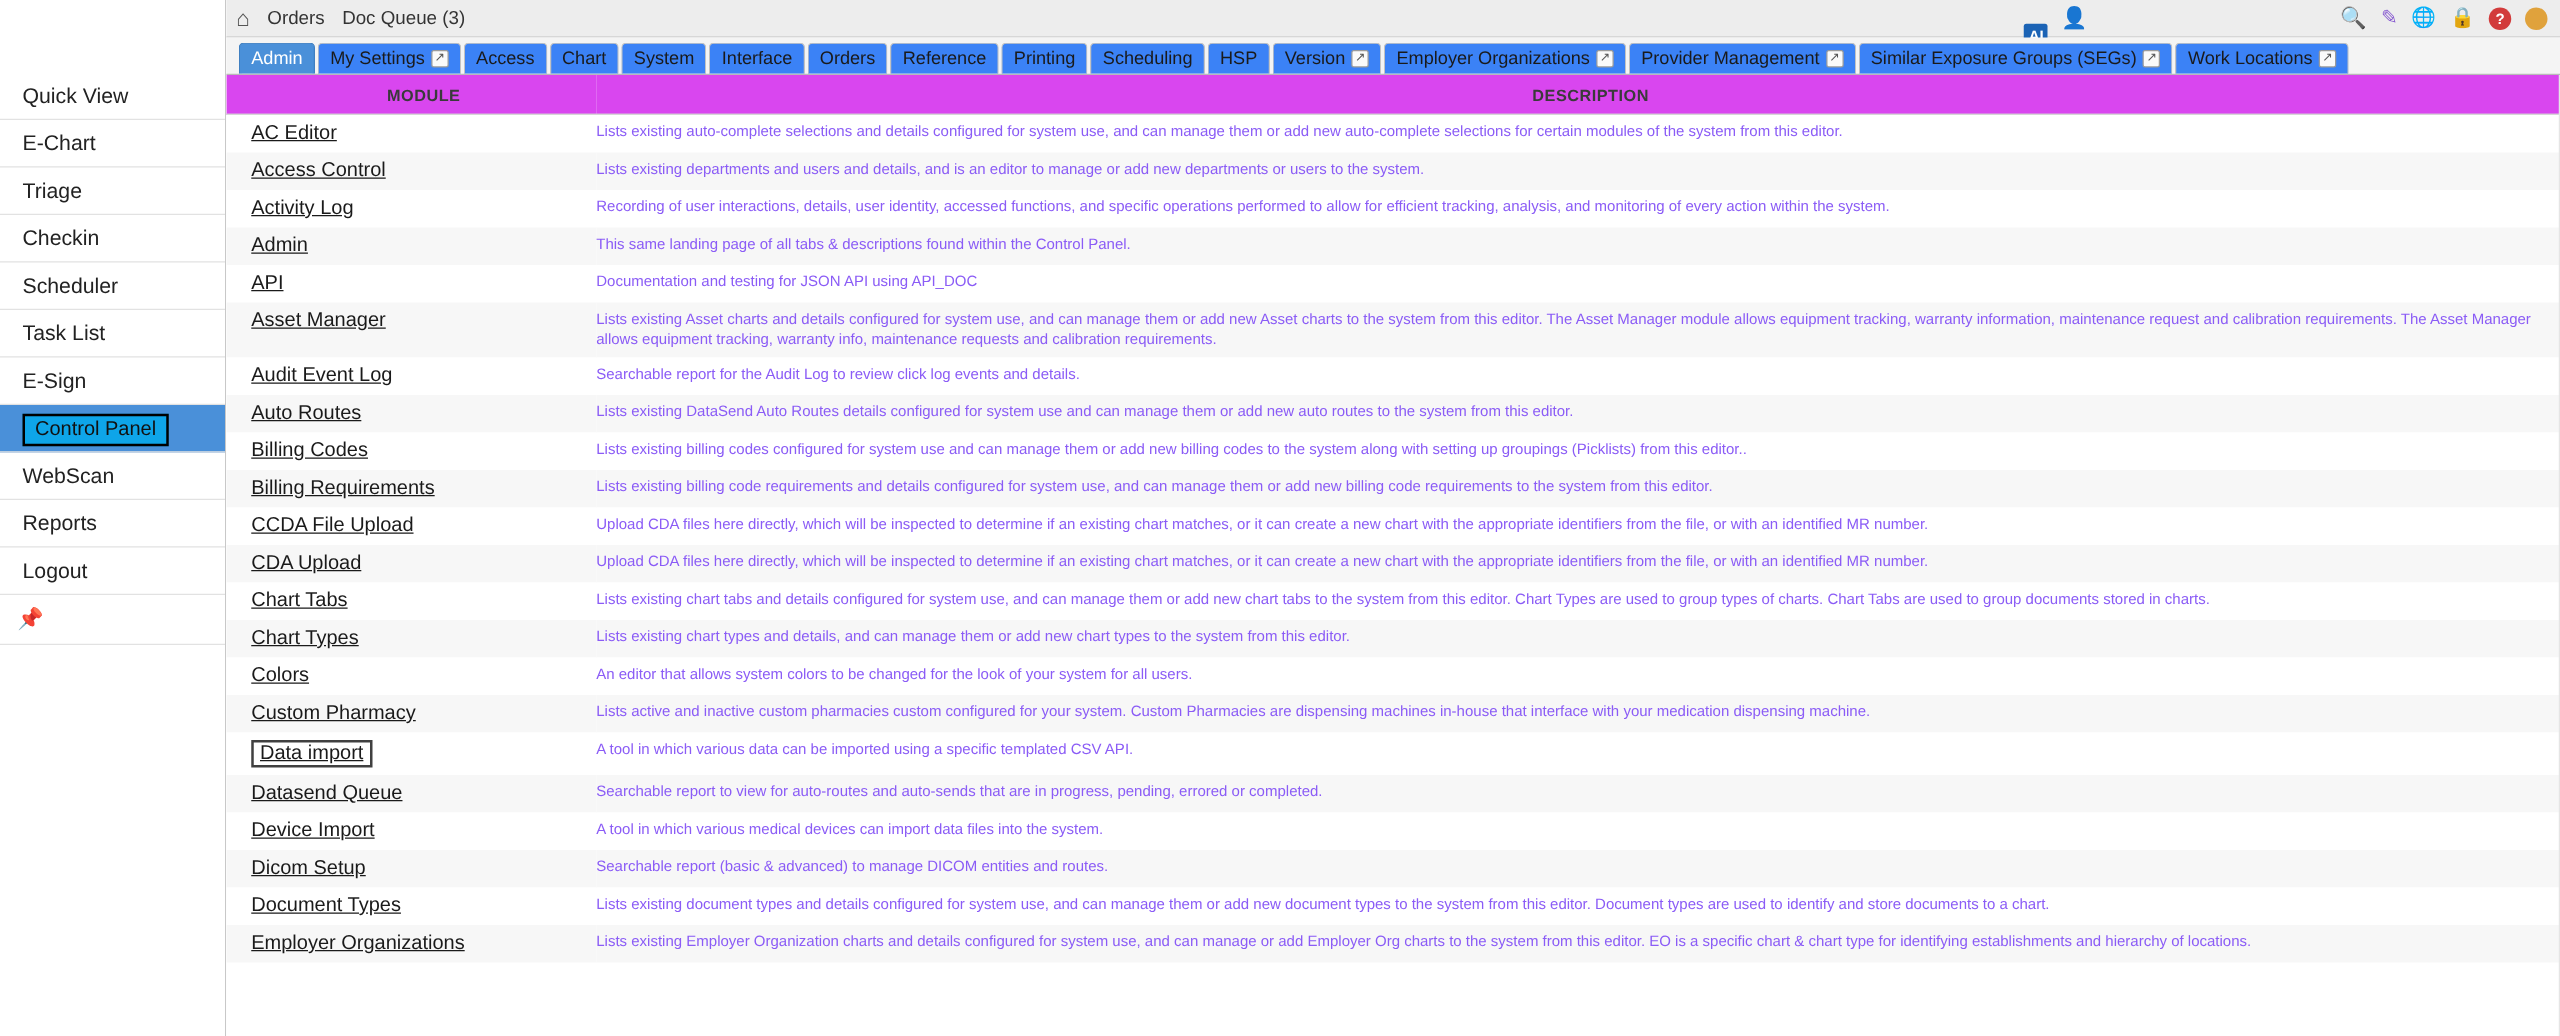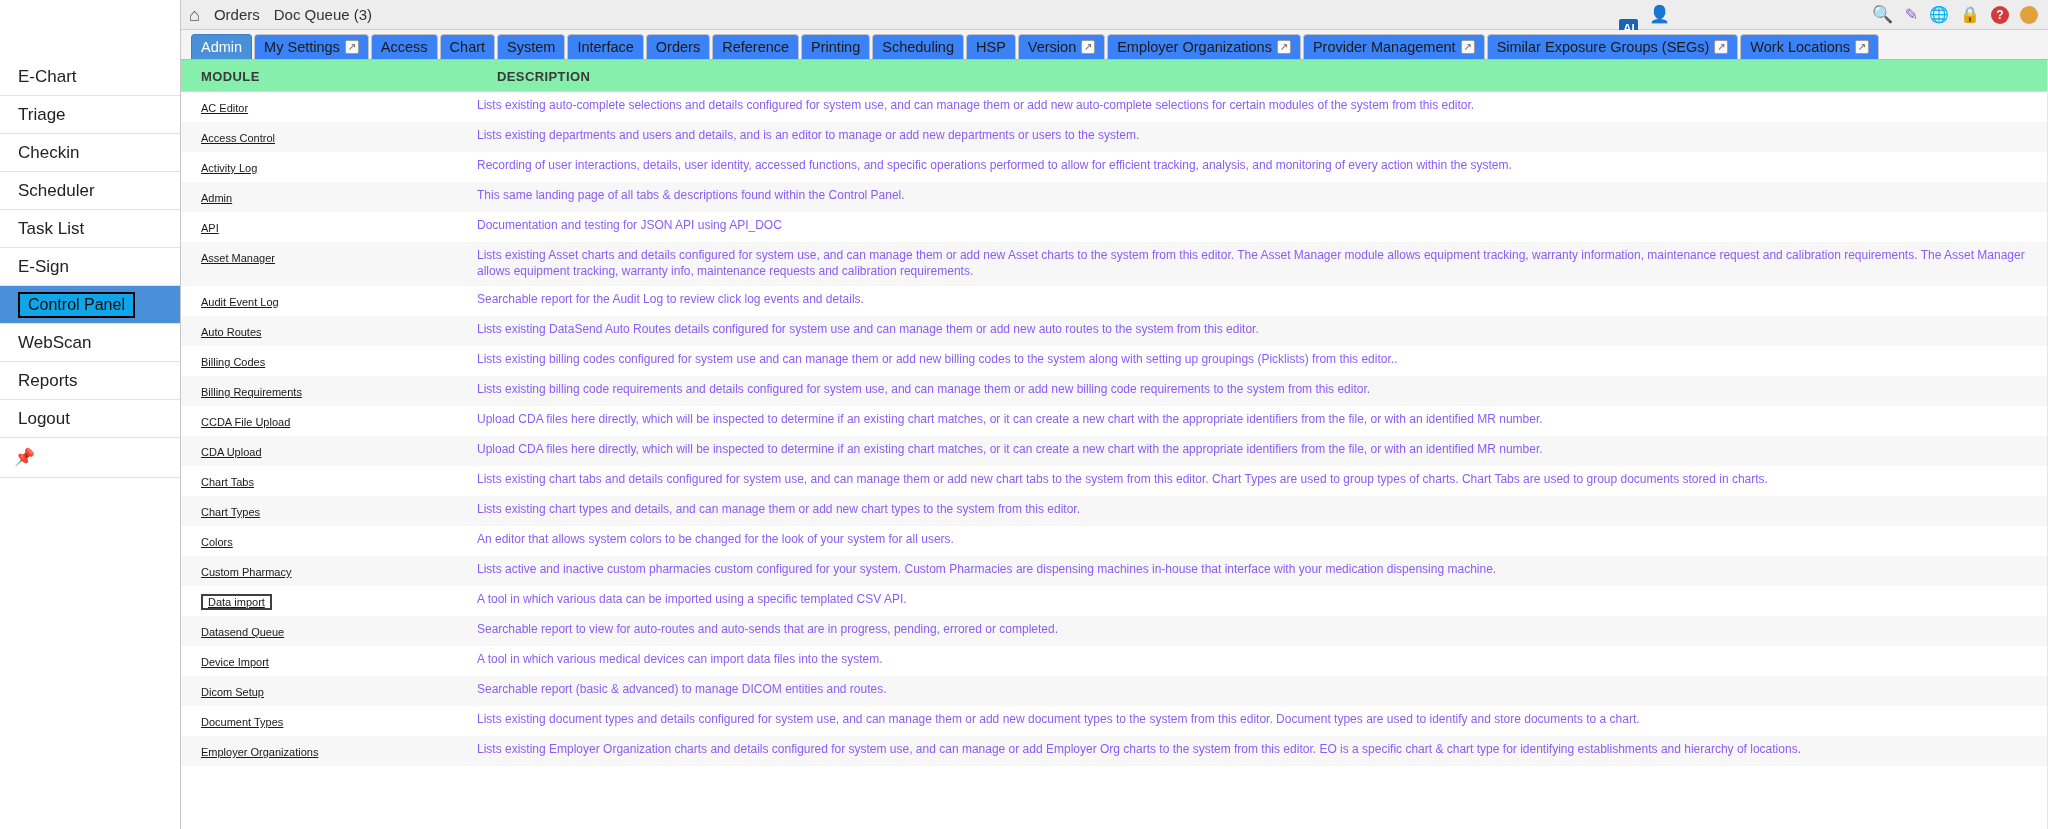--- a/index.html
+++ b/index.html
@@ -170,44 +170,44 @@
     padding: 0;
     background: #fff;
     position: relative;
   }
   table.modules {
     width: 100%;
     border-collapse: collapse;
     table-layout: fixed;
   }
   table.modules th {
-    text-align: left;
+    text-align: center;
     font-size: 13px;
     font-weight: bold;
     color: #3a3a3a;
     letter-spacing: 0.4px;
     padding: 9px 0 7px 20px;
     border-bottom: 1px solid #d6d6d6;
-    background: #86efac;
+    background: #d946ef;
   }
   th.col-module { width: 296px; }
   td.col-module {
     width: 296px;
     padding: 6px 0 6px 20px;
     vertical-align: top;
   }
   td.col-desc {
     padding: 6px 12px 6px 0;
     vertical-align: top;
     font-size: 12px;
     color: #8b5cf6;
     line-height: 1.33;
   }
   .mod-link {
-    font-size: 11px;
+    font-size: 16px;
     color: #1a1a1a;
     text-decoration: underline;
     white-space: nowrap;
   }
   .mod-link.boxed {
     display: inline-block;
     border: 2px solid #404040;
     padding: 0px 5px;
     text-decoration: underline;
   }
@@ -222,20 +222,23 @@
     width: 1px; height: 100%;
     background: #e5e5e5;
   }
 </style>
 </head>
 <body>
 
 <div id="app">
 
   <div class="sidebar">
+    <div class="side-item">
+      <span>Quick View</span>
+    </div>
     <div class="side-item">
       <span>E-Chart</span>
     </div>
     <div class="side-item">
       <span>Triage</span>
     </div>
     <div class="side-item">
       <span>Checkin</span>
     </div>
     <div class="side-item">

